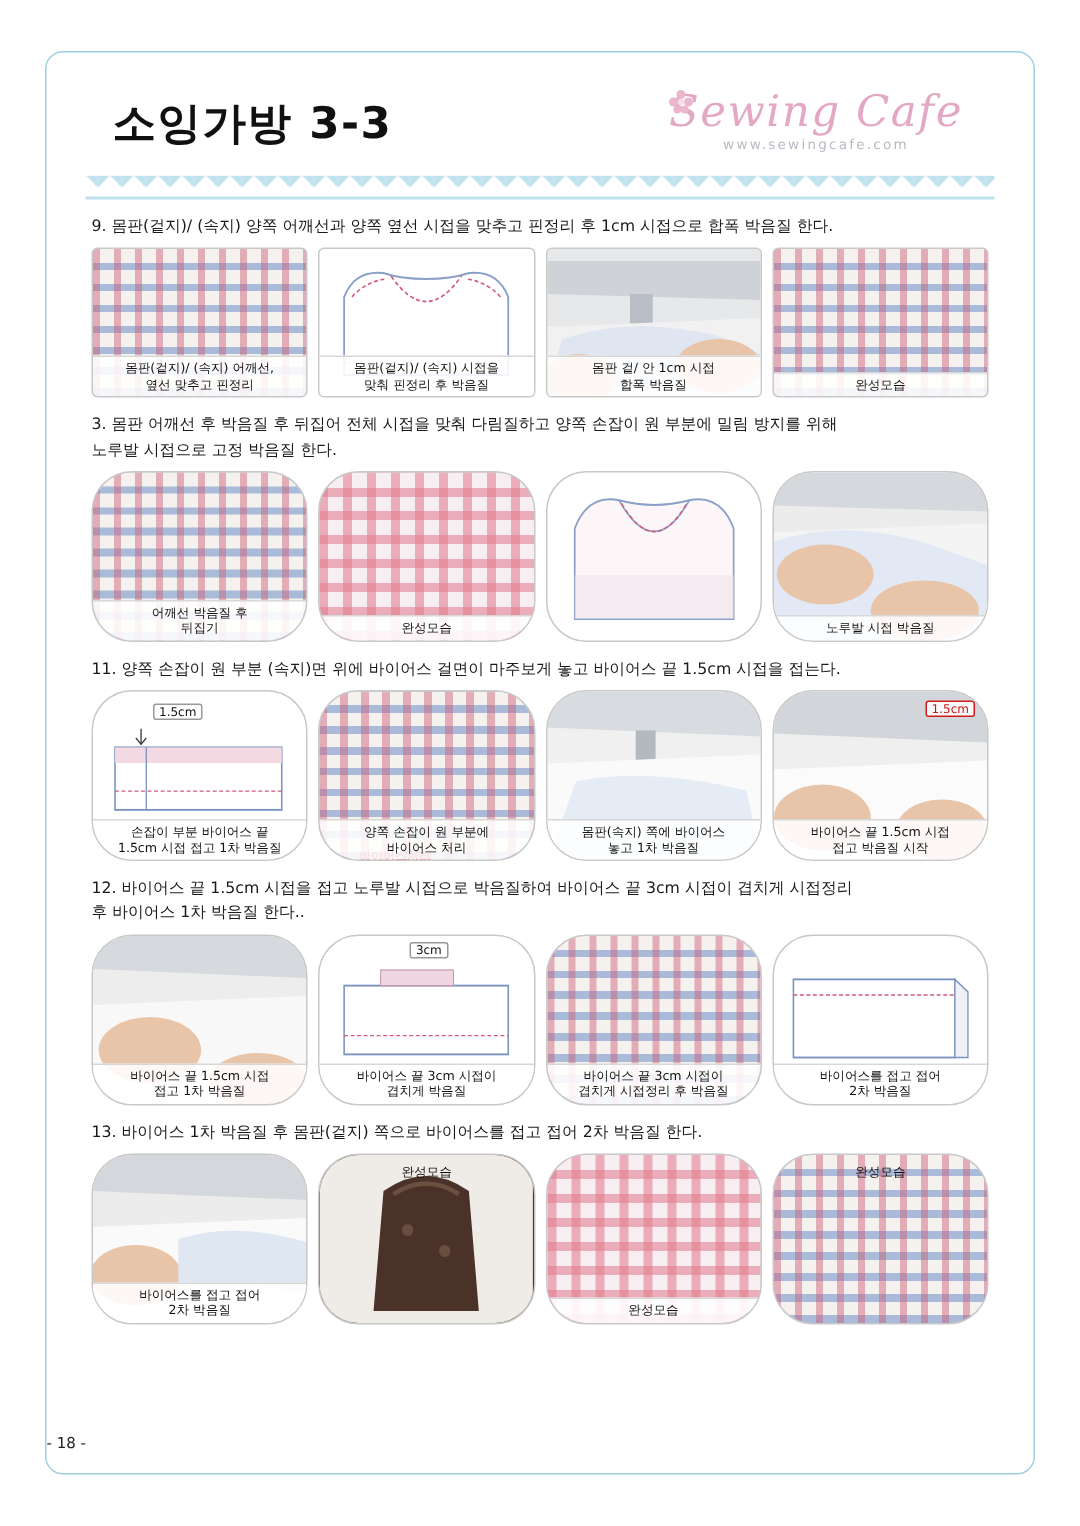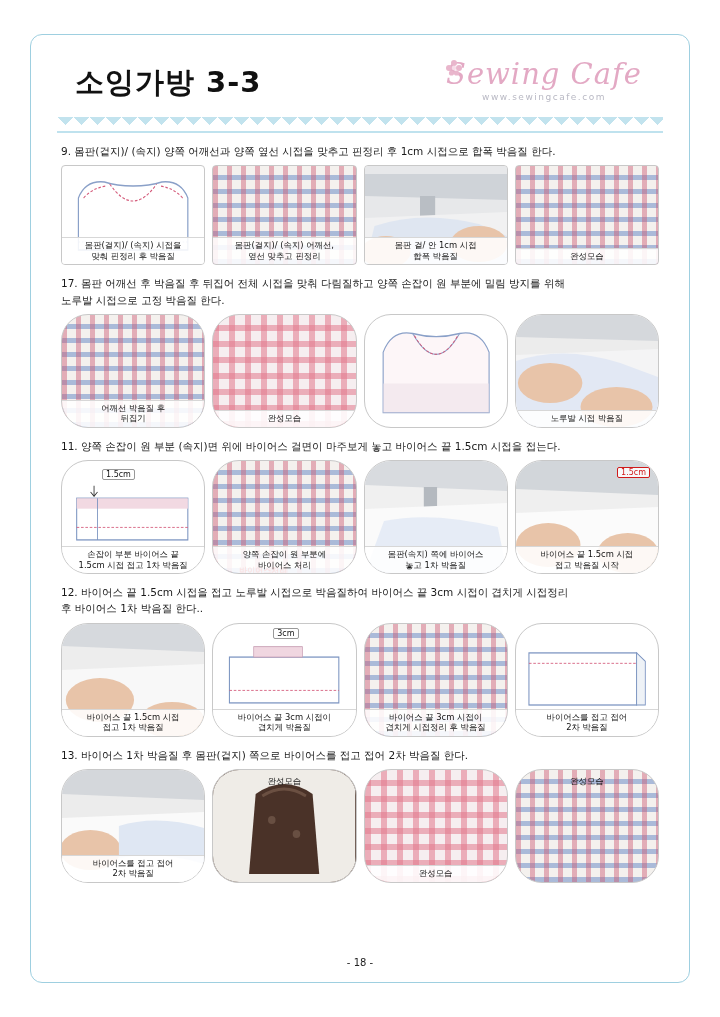--- a/index.html
+++ b/index.html
@@ -172,21 +172,20 @@
   }
   .diagram-inner {
     position: absolute;
     inset: 6px;
   }
   .page-number {
     position: absolute;
     bottom: 14px;
     left: 0;
     right: 0;
-    text-align: center;
     font-size: 10px;
     color: #222;
   }
   .red-note {
     position: absolute;
     font-size: 8px;
     color: #d01a1a;
     font-weight: bold;
     margin-top: 46px;
   }
@@ -228,39 +227,39 @@
 
     <div class="zigzag"></div>
     <div class="zigzag-line"></div>
 
     <div class="content">
 
       <div class="step">
         <div class="step-text">9. 몸판(겉지)/ (속지) 양쪽 어깨선과 양쪽 옆선 시접을 맞추고 핀정리 후 1cm 시접으로 합폭 박음질 한다.</div>
         <div class="thumbs">
 
+          <div class="thumb fab-mix">
+            <div class="caption boxed">몸판(겉지)/ (속지) 어깨선,
+옆선 맞추고 핀정리</div>
+          </div>
+
           <div class="thumb diagram">
             <div class="diagram-inner">
               <svg width="100%" height="100%" viewBox="0 0 150 86" preserveAspectRatio="none">
                 <path d="M12 78 L12 26 Q20 8 42 10 Q56 14 75 14 Q94 14 108 10 Q130 8 138 26 L138 78 Z" fill="#ffffff" stroke="#8aa0c8" stroke-width="1.4"></path>
                 <path d="M48 12 Q75 46 102 12" fill="none" stroke="#d45a7a" stroke-width="1.2" stroke-dasharray="3 2"></path>
                 <path d="M18 26 Q28 16 44 14" fill="none" stroke="#d45a7a" stroke-width="1.1" stroke-dasharray="3 2"></path>
                 <path d="M132 26 Q122 16 106 14" fill="none" stroke="#d45a7a" stroke-width="1.1" stroke-dasharray="3 2"></path>
                 <line x1="12" y1="70" x2="138" y2="70" stroke="#8aa0c8" stroke-width="0.8" stroke-dasharray="2 2"></line>
               </svg>
             </div>
             <div class="caption boxed">몸판(겉지)/ (속지) 시접을
 맞춰 핀정리 후 박음질</div>
           </div>
 
-          <div class="thumb fab-mix">
-            <div class="caption boxed">몸판(겉지)/ (속지) 어깨선,
-옆선 맞추고 핀정리</div>
-          </div>
-
           <div class="thumb machine">
             <div class="thumb-img">
               <svg width="100%" height="100%" viewBox="0 0 150 98" preserveAspectRatio="none">
                 <rect x="0" y="0" width="150" height="98" fill="#e7e8ea"></rect>
                 <path d="M0 8 L150 8 L150 34 L0 30 Z" fill="#cfd3d8"></path>
                 <rect x="58" y="30" width="16" height="22" fill="#b9bec4"></rect>
                 <path d="M0 52 L150 46 L150 98 L0 98 Z" fill="#f1f1f2"></path>
                 <path d="M10 60 Q60 44 120 58 L150 70 L150 98 L0 98 Z" fill="#dfe6f1"></path>
                 <ellipse cx="120" cy="78" rx="30" ry="18" fill="#e8c4a9"></ellipse>
                 <ellipse cx="22" cy="86" rx="26" ry="16" fill="#e8c4a9"></ellipse>
@@ -270,21 +269,21 @@
 합폭 박음질</div>
           </div>
 
           <div class="thumb fab-mix">
             <div class="caption boxed">완성모습</div>
           </div>
         </div>
       </div>
 
       <div class="step">
-        <div class="step-text">17. 몸판 어깨선 후 박음질 후 뒤집어 전체 시접을 맞춰 다림질하고 양쪽 손잡이 원 부분에 밀림 방지를 위해
+        <div class="step-text">3. 몸판 어깨선 후 박음질 후 뒤집어 전체 시접을 맞춰 다림질하고 양쪽 손잡이 원 부분에 밀림 방지를 위해
       노루발 시접으로 고정 박음질 한다.</div>
         <div class="thumbs">
 
           <div class="thumb tall fab-mix">
             <div class="caption boxed">어깨선 박음질 후
 뒤집기</div>
           </div>
 
           <div class="thumb tall fab-pink">
             <div class="caption boxed">완성모습</div>

